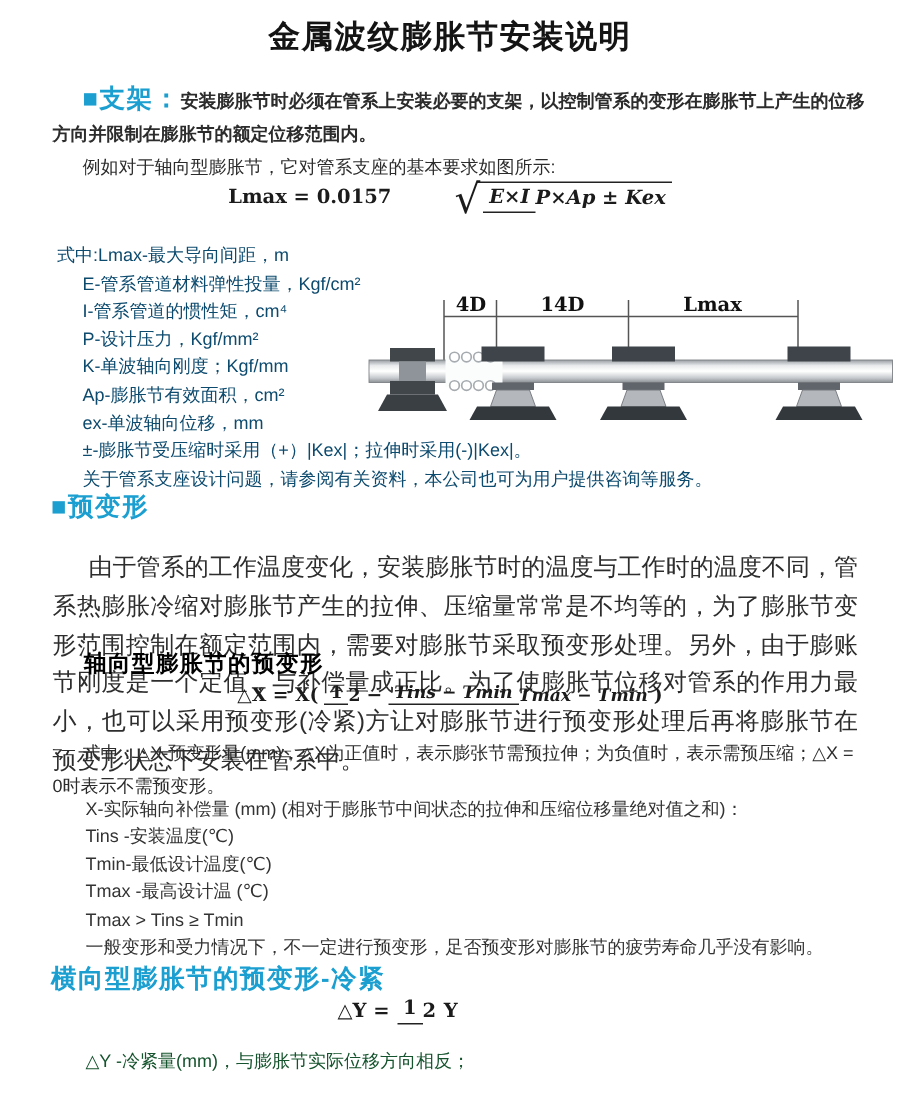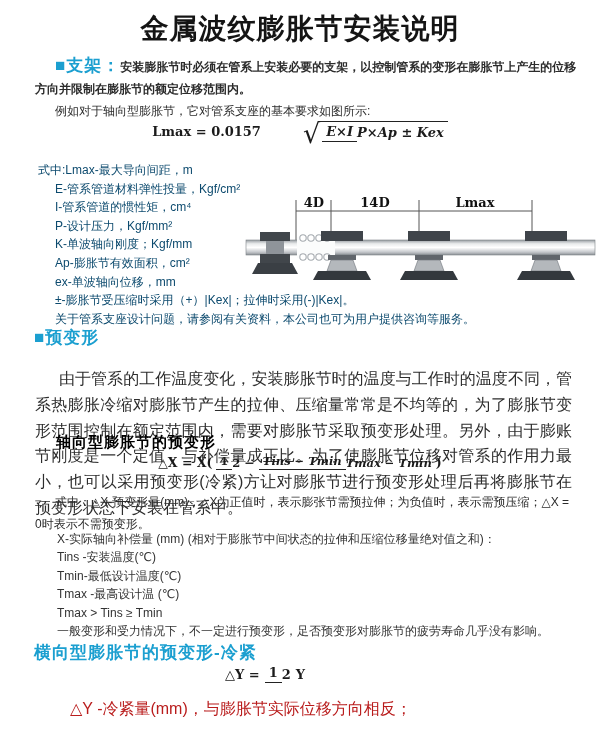--- a/index.html
+++ b/index.html
@@ -3,21 +3,21 @@
 <meta charset="utf-8">
 <style>
   html,body{margin:0;padding:0;background:#fff;}
   .page{
     position:relative;width:600px;height:737px;background:#ffffff;
     font-family:"Liberation Sans","DejaVu Sans",sans-serif;
     color:#2e2e2e;overflow:hidden;
   }
   .title{
     position:absolute;top:10px;left:0;width:100%;margin:0;
-    text-align:center;font-size:28px;font-weight:bold;color:#141414;letter-spacing:1px;
+    text-align:center;font-size:21px;font-weight:bold;color:#141414;letter-spacing:1px;
   }
   .para{font-size:12px;line-height:22px;color:#2c2c2c;margin:0;}
   .para-support{position:absolute;top:55px;left:35px;width:543px;text-indent:20px;font-weight:bold;}
   .blue-head{color:#1b9fd0;font-size:17px;font-weight:bold;letter-spacing:1px;}
   .para-example{position:absolute;top:100px;left:35px;width:543px;text-indent:20px;font-weight:normal;}
   
   .formula{
     position:absolute;left:0;width:100%;display:flex;justify-content:center;align-items:center;
     font-family:"DejaVu Serif","Liberation Serif",serif;font-weight:bold;color:#1b1b1b;gap:36px;
   }
@@ -40,21 +40,21 @@
   .dim-label{font-family:"DejaVu Serif","Liberation Serif",serif;font-weight:bold;font-size:13px;fill:#111;}
   
   .sec-head{position:absolute;left:34px;margin:0;font-size:17px;font-weight:bold;color:#1b9fd0;letter-spacing:1px;}
   .sec-head-preform{top:326px;}
   .preform-body{position:absolute;top:350px;left:35px;width:537px;font-size:16px;line-height:25.8px;
     text-align:justify;text-indent:24px;color:#2d2d2d;}
   .sub-head{position:absolute;top:433px;left:56px;margin:0;font-size:15px;font-weight:bold;color:#000000;letter-spacing:1px;}
   .axial-explain{position:absolute;top:492px;left:35px;width:543px;text-indent:20px;line-height:21.5px;}
   .axial-lines{position:absolute;top:530px;left:57px;font-size:12px;line-height:18.4px;color:#333;white-space:nowrap;}
   .sec-head-lateral{top:641px;}
-  .lateral-explain{position:absolute;top:699px;left:70px;font-size:16px;color:#b91c1c;margin:0;}
+  .lateral-explain{position:absolute;top:699px;left:57px;font-size:12px;color:#14532d;margin:0;}
 </style>
 </head>
 <body>
 
 <div class="page">
 
   <h1 class="title">金属波纹膨胀节安装说明</h1>
 
   <p class="para para-support"><span class="blue-head"><span>■</span><span>支架：</span></span><span>安装膨胀节时必须在管系上安装必要的支架，以控制管系的变形在膨胀节上产生的位移方向并限制在膨胀节的额定位移范围内。</span></p>
 

